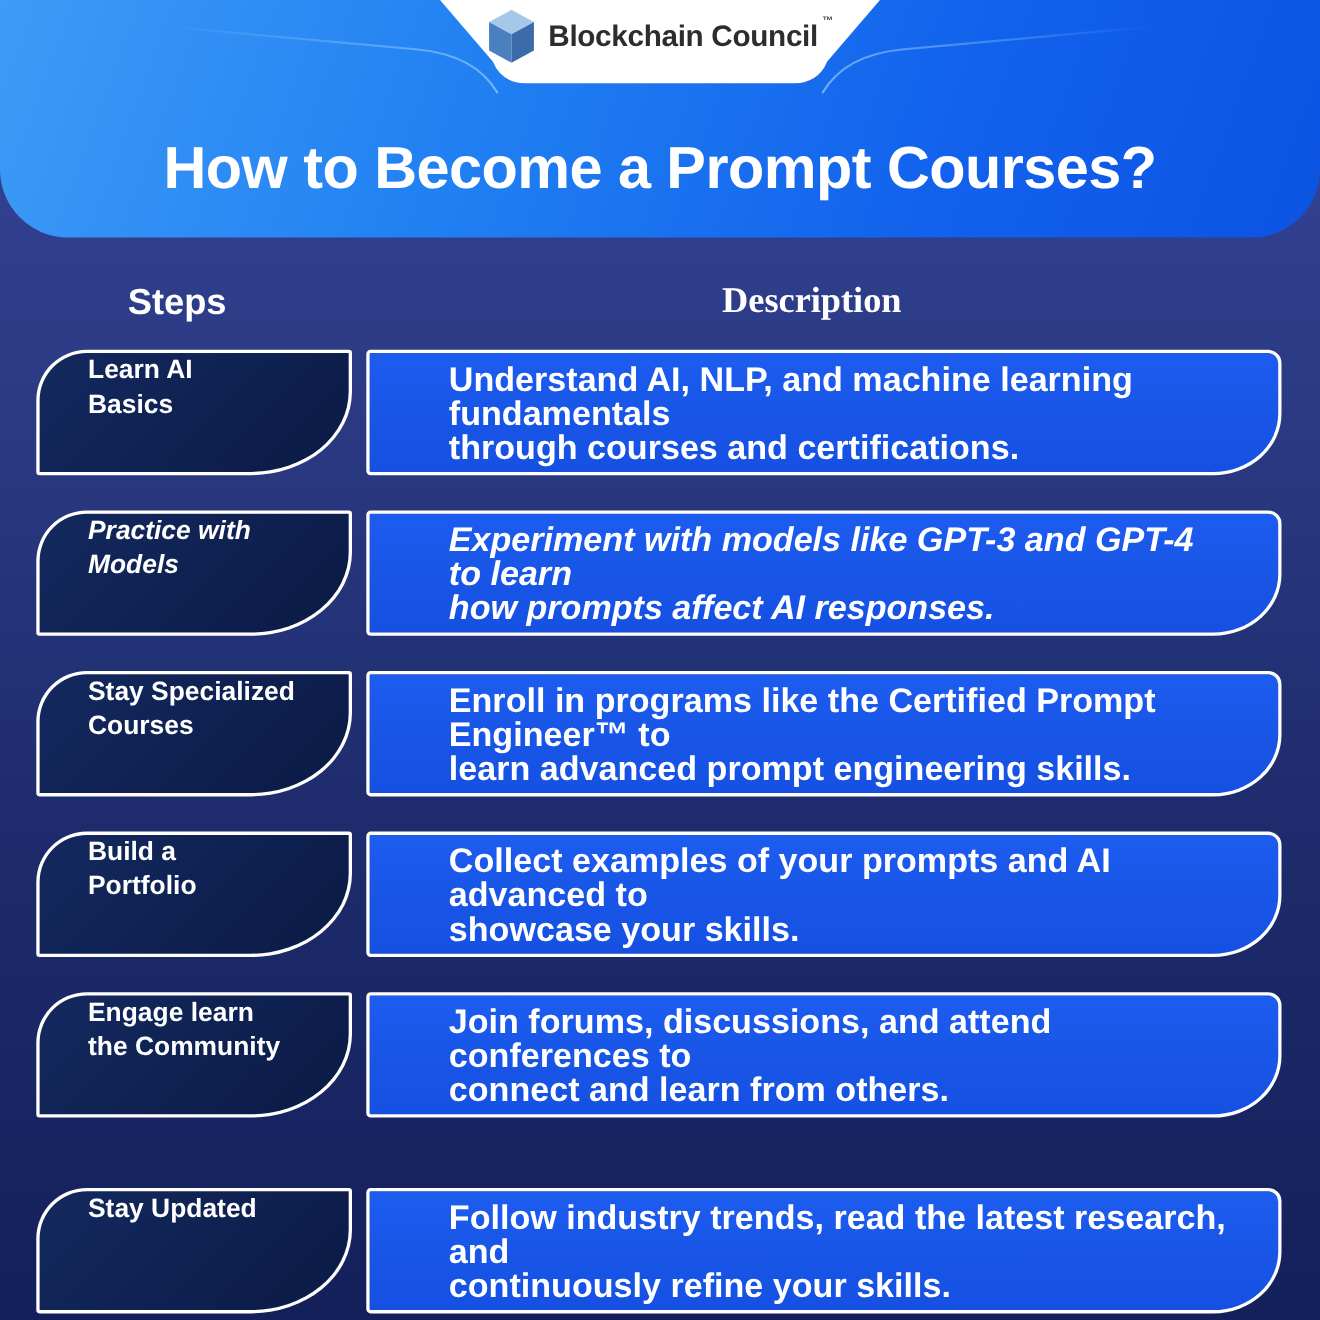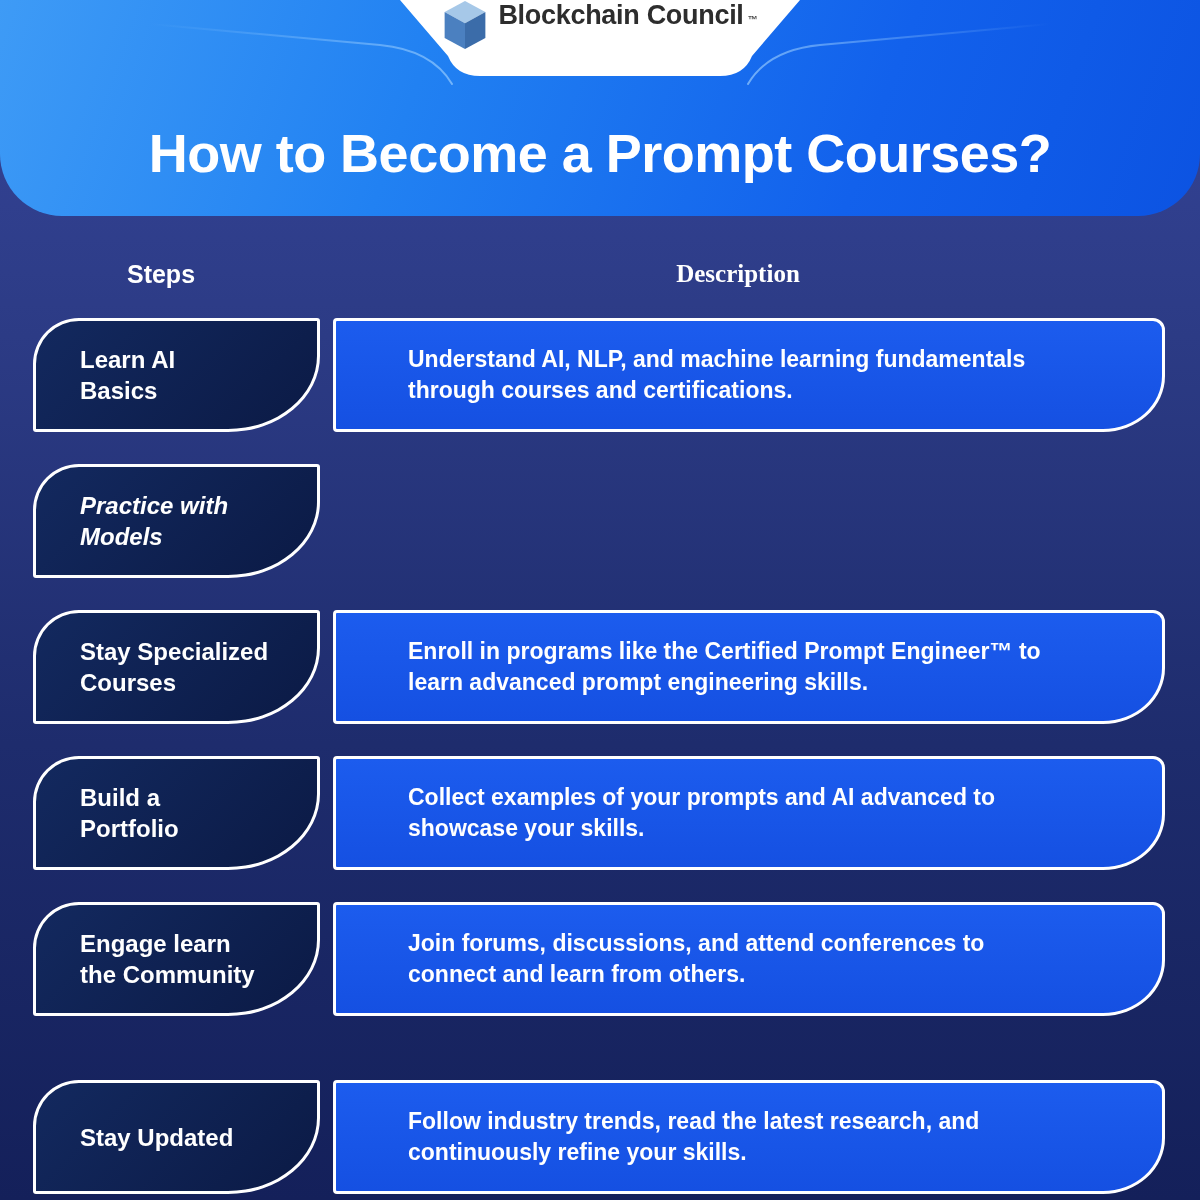--- a/index.html
+++ b/index.html
@@ -18,64 +18,64 @@
     background:linear-gradient(110deg,#3e9bf6 0%,#2181f2 35%,#1261ec 72%,#0c53e2 100%);
     border-radius:0 0 62px 62px;
   }
   .deco-lines{position:absolute;top:0;left:0;pointer-events:none;}
 
   
   .notch{position:absolute;top:0;left:400px;width:400px;height:76px;}
   .notch-shape{position:absolute;top:0;left:0;width:400px;height:76px;display:block;}
   .brand{
     position:absolute;top:0;left:0;width:100%;height:66px;
-    display:flex;justify-content:center;gap:10px;
+    display:flex;align-items:center;justify-content:center;gap:10px;
   }
   .cube-icon{display:block;}
   .brand-name{
     font-size:27px;font-weight:700;color:#2d2d2d;letter-spacing:-0.3px;white-space:nowrap;
   }
   .brand-tm{font-size:10px;color:#4a4a4a;align-self:flex-start;margin:14px 0 0 -6px;font-weight:700;}
 
   .title{
     position:absolute;top:122px;left:0;width:1200px;
     text-align:center;font-size:54px;font-weight:700;color:#ffffff;letter-spacing:-0.5px;
   }
 
   
   .col-head{
     position:absolute;top:254px;color:#ffffff;
-    font-size:25px;font-weight:700;text-align:center;line-height:40px;
+    font-size:33px;font-weight:700;text-align:center;line-height:40px;
   }
   .col-head.steps{left:20px;width:282px;}
   .col-head.description{left:344px;width:788px;font-family:Liberation Serif, serif;}
 
   
   .row{position:absolute;left:0;width:1200px;height:114px;}
   .step-card{
     position:absolute;left:33px;top:0;width:287px;height:114px;box-sizing:border-box;
     background:linear-gradient(135deg,#13295f 0%,#0b1a45 100%);
     border:3px solid #ffffff;
     border-radius:46px 3px 92px 3px / 46px 3px 76px 3px;
-    display:flex;align-items:center;
+    display:flex;align-items:flex-start;
   }
   .step-label{
     padding-left:44px;padding-right:14px;
     font-size:24px;font-weight:700;color:#ffffff;line-height:31px;white-space:pre-line;
   }
   .desc-card{
     position:absolute;left:333px;top:0;width:832px;height:114px;box-sizing:border-box;
     background:linear-gradient(180deg,#1c5cee 0%,#1550e2 100%);
     border:3px solid #ffffff;
     border-radius:4px 12px 62px 4px / 4px 12px 56px 4px;
     display:flex;align-items:center;
   }
   .desc-text{
     padding-left:72px;padding-right:40px;
-    font-size:23px;font-weight:700;color:#ffffff;line-height:31px;white-space:pre-line;
+    font-size:31px;font-weight:700;color:#ffffff;line-height:31px;white-space:pre-line;
   }
 </style>
 </head>
 <body>
 
 <div class="page">
 
   <div class="banner">
     <svg class="deco-lines" width="1200" height="216" viewBox="0 0 1200 216">
       <defs>
@@ -122,20 +122,24 @@
       <div class="desc-text">Understand AI, NLP, and machine learning fundamentals
 through courses and certifications.</div>
     </div>
   </div>
 
   <div class="row" style="top:464px;font-style:italic;">
     <div class="step-card">
       <div class="step-label">Practice with
 Models</div>
     </div>
+    <div class="desc-card">
+      <div class="desc-text">Experiment with models like GPT-3 and GPT-4 to learn
+how prompts affect AI responses.</div>
+    </div>
   </div>
 
   <div class="row" style="top:610px;">
     <div class="step-card">
       <div class="step-label">Stay Specialized
 Courses</div>
     </div>
     <div class="desc-card">
       <div class="desc-text">Enroll in programs like the Certified Prompt Engineer™ to
 learn advanced prompt engineering skills.</div>

